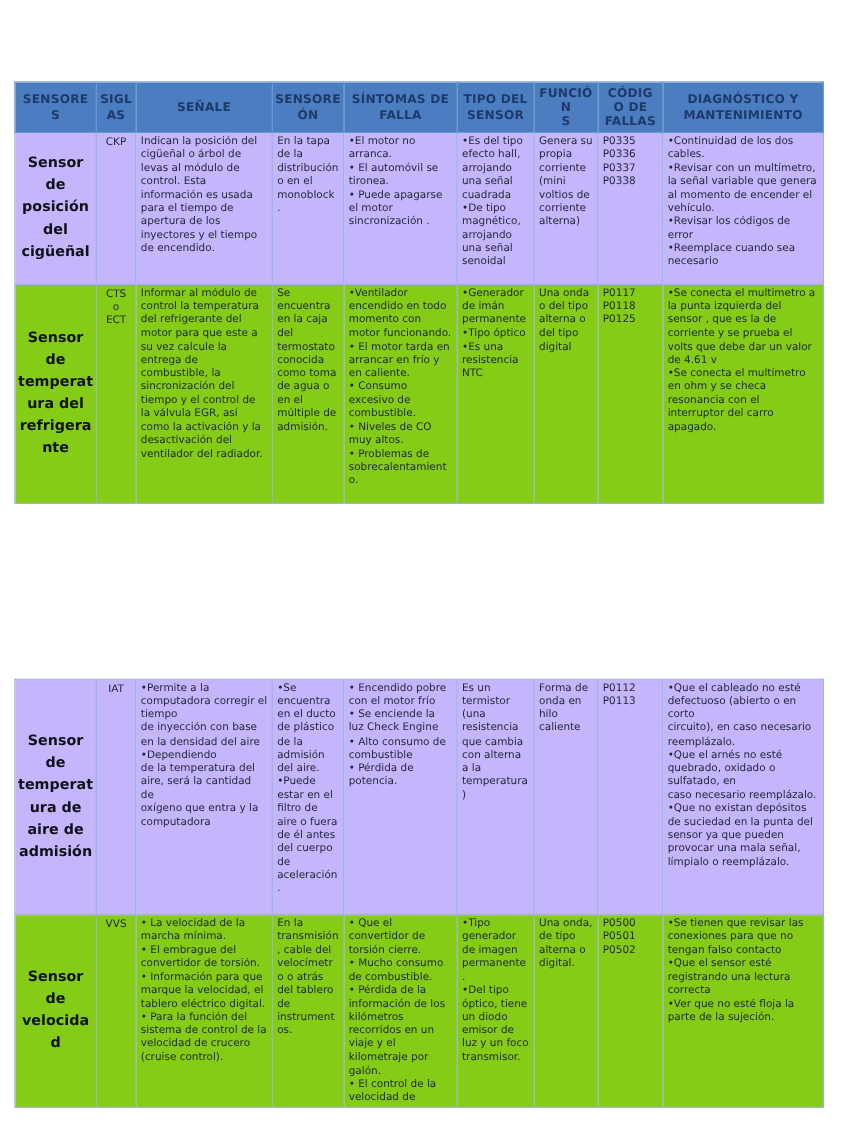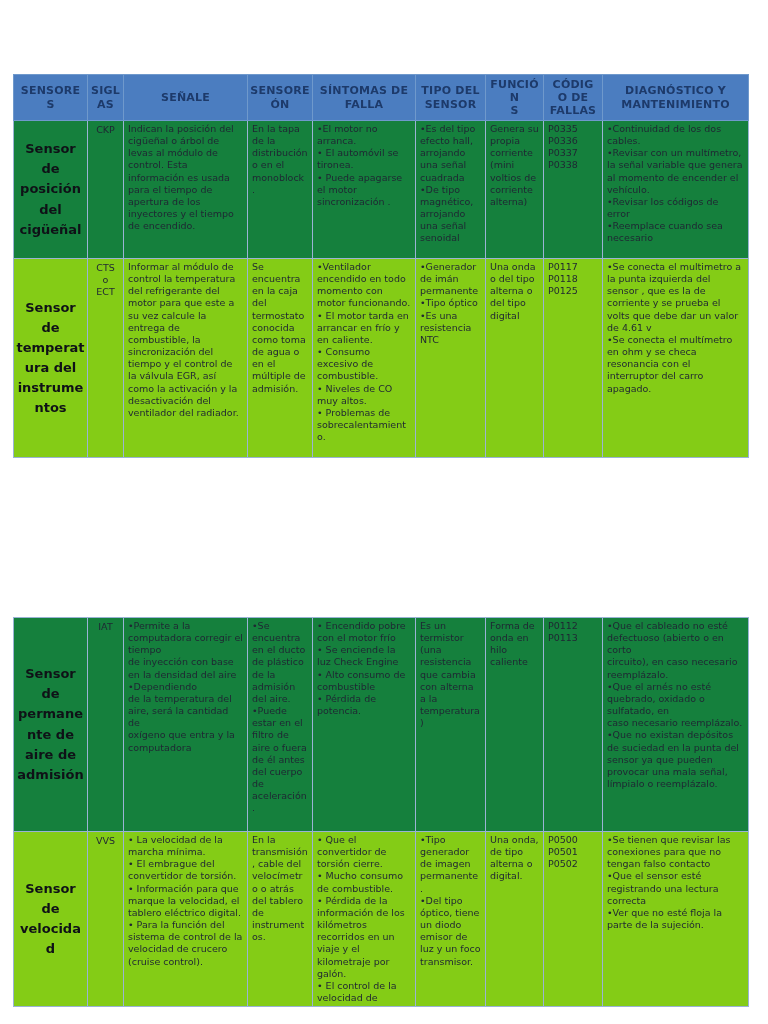--- a/index.html
+++ b/index.html
@@ -40,21 +40,21 @@
     padding: 2px 2px;
     letter-spacing: 0.02em;
   }
   td {
     font-size: 9.5px;
     line-height: 1.28;
     color: #1f2633;
     padding: 2px 4px;
     background: #84cc16;
   }
-  tr.banded td { background: #15803d; }
+  tr.banded td { background: #c4b5fd; }
   td.name {
     font-weight: bold;
     font-size: 13px;
     line-height: 1.55;
     color: #0f1117;
     text-align: center;
     vertical-align: middle;
     padding: 2px 2px;
   }
   td.sig {
@@ -120,21 +120,21 @@
         <td>P0335
 P0336
 P0337
 P0338</td>
         <td>•Continuidad de los dos cables.
 •Revisar con un multímetro, la señal variable que genera al momento de encender el vehículo.
 •Revisar los códigos de error
 •Reemplace cuando sea necesario</td>
       </tr>
       <tr class="row-h-2">
-        <td class="name">Sensor de temperatura del instrumentos</td>
+        <td class="name">Sensor de temperatura del refrigerante</td>
         <td class="sig">CTS
 o
 ECT</td>
         <td>Informar al módulo de control la temperatura del refrigerante del motor para que este a su vez calcule la entrega de combustible, la sincronización del tiempo y el control de la válvula EGR, así como la activación y la desactivación del ventilador del radiador.</td>
         <td>Se encuentra en la caja del termostato conocida como toma de agua o en el múltiple de admisión.</td>
         <td>•Ventilador encendido en todo momento con motor funcionando.
 • El motor tarda en arrancar en frío y en caliente.
 • Consumo excesivo de combustible.
 • Niveles de CO muy altos.
 • Problemas de sobrecalentamiento.</td>
@@ -160,21 +160,21 @@
           <col style="width:124px">
         <col style="width:65px">
           <col style="width:103px">
           <col style="width:70px">
         <col style="width:58px">
           <col style="width:59px">
           <col style="width:146px">
       </colgroup>
       <tbody>
           <tr class="banded row-h-3">
-        <td class="name">Sensor de permanente de aire de admisión</td>
+        <td class="name">Sensor de temperatura de aire de admisión</td>
         <td class="sig">IAT</td>
         <td>•Permite a la computadora corregir el tiempo
 de inyección con base en la densidad del aire
 •Dependiendo
 de la temperatura del aire, será la cantidad de
 oxígeno que entra y la computadora</td>
         <td>•Se encuentra en el ducto de plástico de la admisión del aire.
 •Puede estar en el filtro de aire o fuera de él antes del cuerpo de aceleración.</td>
         <td>• Encendido pobre con el motor frío
 • Se enciende la luz Check Engine

